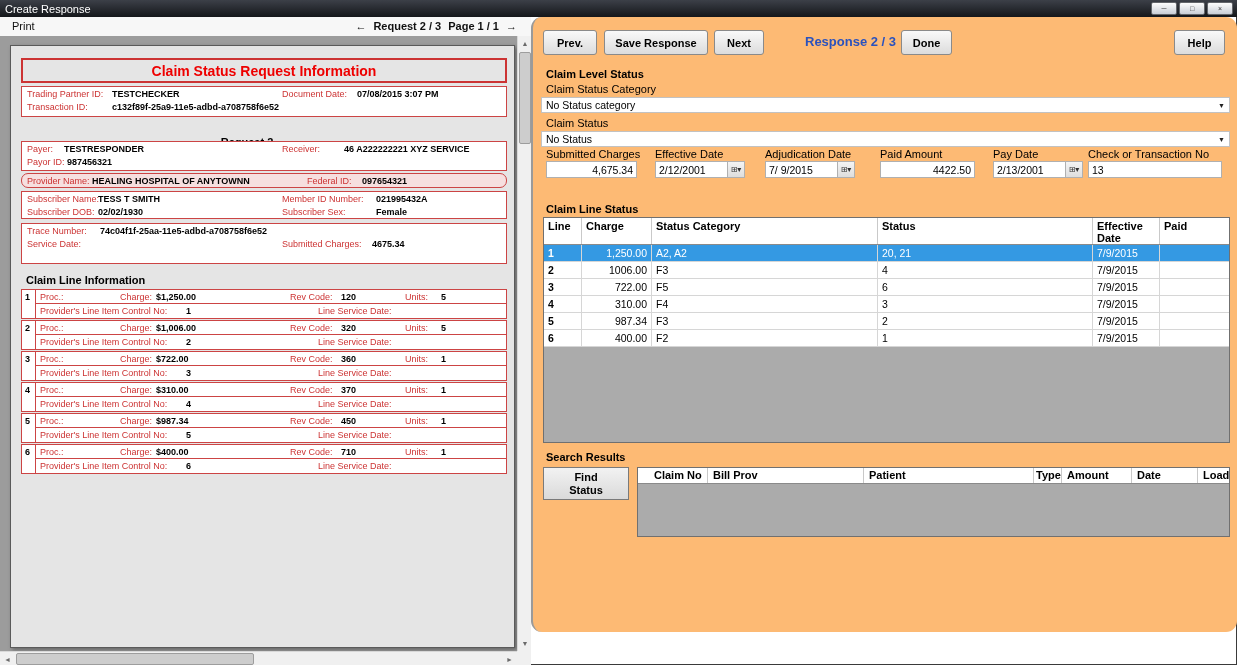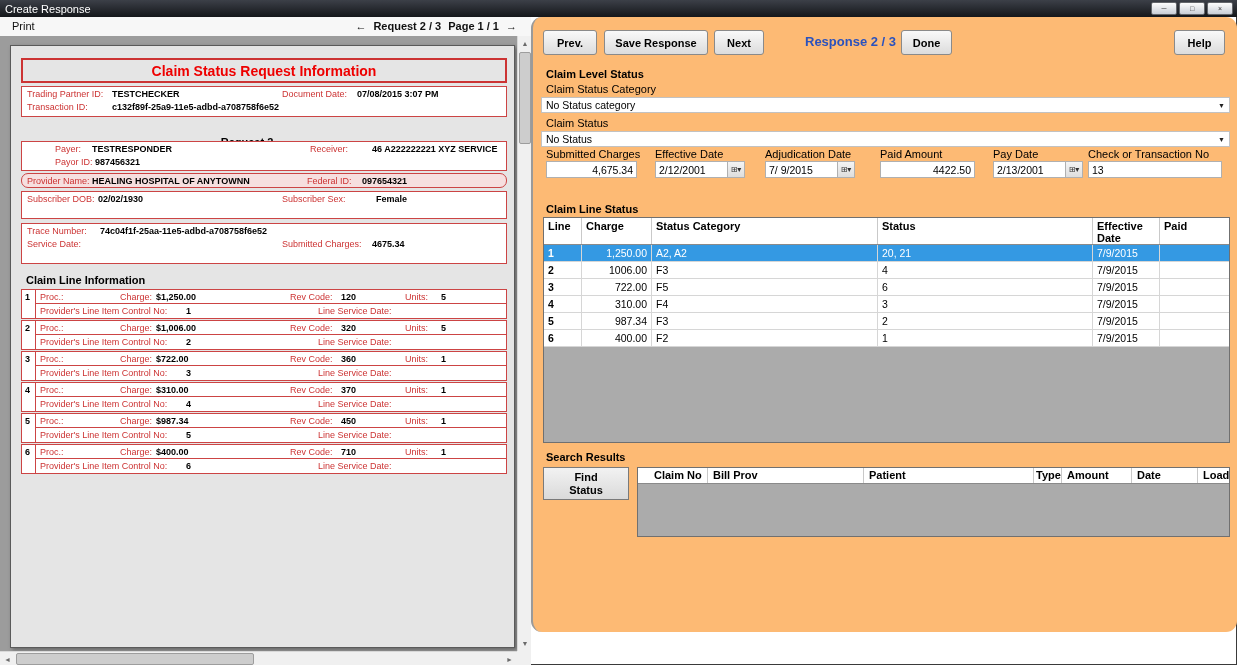--- a/index.html
+++ b/index.html
@@ -127,21 +127,21 @@
         <span class="val" style="left:90px">c132f89f-25a9-11e5-adbd-a708758f6e52</span>
       </div>
     </div>
 
     <div class="req-hdr">
       <div class="bar"></div>
       <span class="txt">Request 2</span>
       <div class="bar"></div>
     </div>
 
-    <div class="dbox" style="top:95px;height:30px;padding-left:28px;">
+    <div class="dbox" style="top:95px;height:30px;">
       <div class="drow">
         <span class="lbl" style="left:5px">Payer:</span>
         <span class="val" style="left:42px">TESTRESPONDER</span>
         <span class="lbl" style="left:260px">Receiver:</span>
         <span class="val" style="left:322px">46 A222222221 XYZ SERVICE</span>
       </div>
       <div class="drow">
         <span class="lbl" style="left:5px">Payor ID:</span>
         <span class="val" style="left:45px">987456321</span>
       </div>
@@ -150,20 +150,26 @@
     <div class="dbox provider-box" style="top:127px;height:15px;border-radius:7px;">
       <div class="drow">
         <span class="lbl" style="left:5px">Provider Name:</span>
         <span class="val" style="left:70px">HEALING HOSPITAL OF ANYTOWNN</span>
         <span class="lbl" style="left:285px">Federal ID:</span>
         <span class="val" style="left:340px">097654321</span>
       </div>
     </div>
 
     <div class="dbox" style="top:145px;height:28px;">
+      <div class="drow">
+        <span class="lbl" style="left:5px">Subscriber Name:</span>
+        <span class="val" style="left:76px">TESS T SMITH</span>
+        <span class="lbl" style="left:260px">Member ID Number:</span>
+        <span class="val" style="left:354px">021995432A</span>
+      </div>
       <div class="drow">
         <span class="lbl" style="left:5px">Subscriber DOB:</span>
         <span class="val" style="left:76px">02/02/1930</span>
         <span class="lbl" style="left:260px">Subscriber Sex:</span>
         <span class="val" style="left:354px">Female</span>
       </div>
     </div>
 
     <div class="dbox" style="top:177px;height:41px;">
       <div class="drow">

